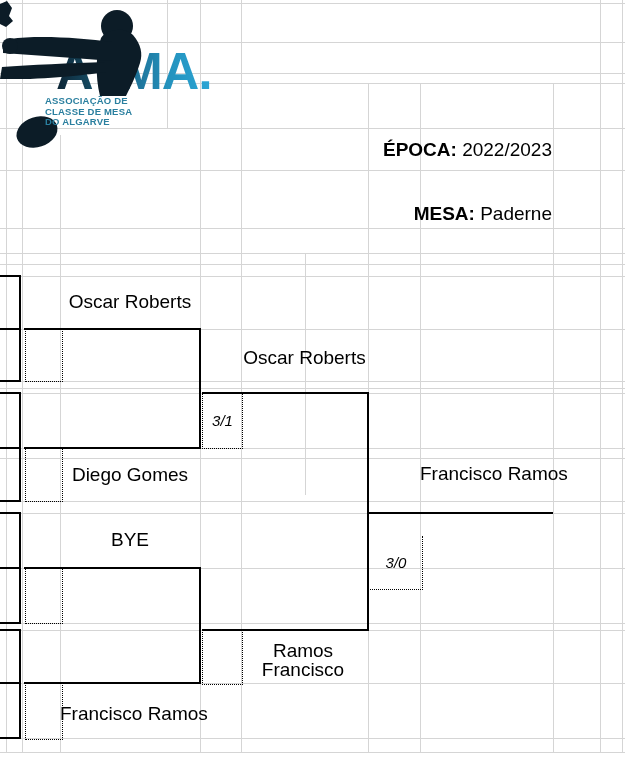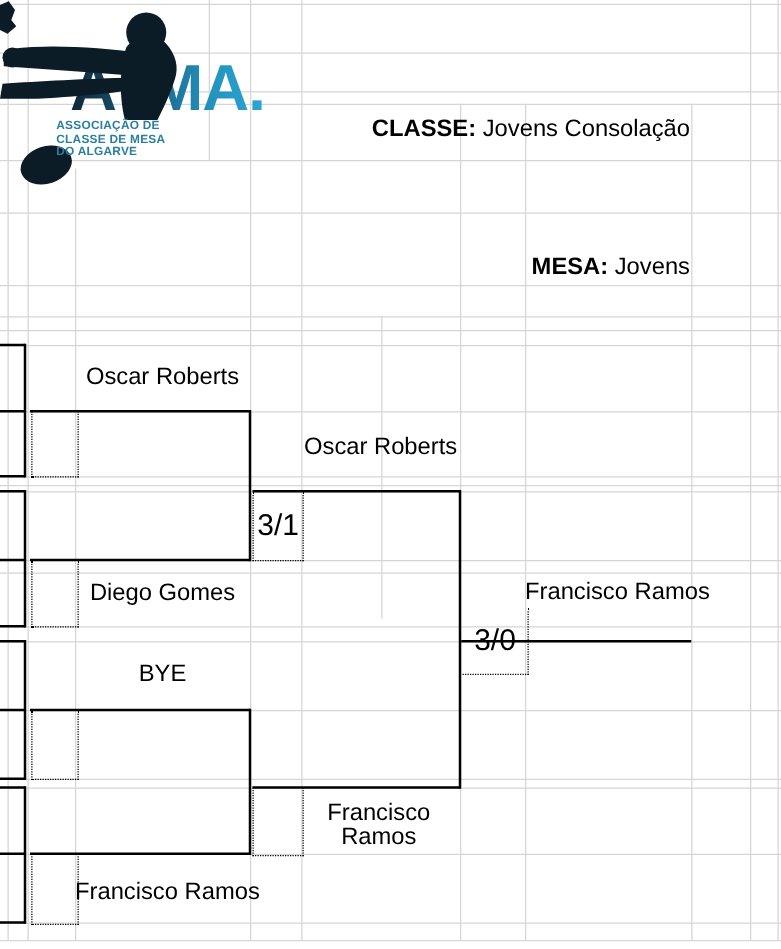--- a/index.html
+++ b/index.html
@@ -4,21 +4,21 @@
 <style>
   html,body{margin:0;padding:0;background:#fff;}
   #sheet{position:relative;width:625px;height:759px;background:#ffffff;overflow:hidden;
          font-family:"Liberation Sans",sans-serif;color:#000;}
   .gl{position:absolute;background:#d5d5d5;}
   .bl{position:absolute;background:#000000;}
   .txt{position:absolute;font-size:19px;line-height:22px;white-space:nowrap;}
   .ctr{text-align:center;}
   .dcell{position:absolute;border-left:1px dotted #000;border-right:1px dotted #000;
          border-bottom:1px dotted #000;display:flex;align-items:center;justify-content:center;
-         font-size:24px;}
+         font-size:15px;font-style:italic;}
   .dcell.noleft{border-left:none;}
   .hdr{position:absolute;right:73px;font-size:19px;line-height:22px;white-space:nowrap;text-align:right;}
   .hdr b{font-weight:bold;}
   #brand{position:absolute;left:56px;top:45px;font-size:52px;font-weight:bold;letter-spacing:-1px;
          line-height:52px;
          background:linear-gradient(90deg,#0d2535 0%,#14455c 20%,#1d6d92 48%,#2492bd 72%,#2ba6d6 100%);
          -webkit-background-clip:text;background-clip:text;color:transparent;}
   #subt{position:absolute;left:45px;top:96px;font-size:9.5px;font-weight:bold;line-height:10.5px;
         letter-spacing:.2px;color:#2a7f9f;white-space:nowrap;}
   #silh{position:absolute;left:0;top:0;}
@@ -81,27 +81,27 @@
       <ellipse cx="37" cy="132" rx="21" ry="15" transform="rotate(-18 37 132)"></ellipse>
     </g>
   </svg>
 
   <div id="subt">
     <div>ASSOCIAÇÃO DE</div>
     <div>CLASSE DE MESA</div>
     <div>DO ALGARVE</div>
   </div>
 
-  <div class="hdr" style="top:93px;">
-    <b>CLASSE:</b>
-    <span>Jovens Consolação</span>
+  <div class="hdr" style="top:139px;">
+    <b>ÉPOCA:</b>
+    <span>2022/2023</span>
   </div>
   <div class="hdr" style="top:203px;">
     <b>MESA:</b>
-    <span>Jovens</span>
+    <span>Paderne</span>
   </div>
 
   <div id="blacklayer">
       <div class="bl" style="left: 0px; top: 275px; width: 20px; height: 2px;"></div>
       <div class="bl" style="left: 0px; top: 328px; width: 20px; height: 2px;"></div>
       <div class="bl" style="left: 0px; top: 380px; width: 20px; height: 2px;"></div>
       <div class="bl" style="left: 0px; top: 392px; width: 20px; height: 2px;"></div>
       <div class="bl" style="left: 0px; top: 447px; width: 20px; height: 2px;"></div>
       <div class="bl" style="left: 0px; top: 500px; width: 20px; height: 2px;"></div>
       <div class="bl" style="left: 0px; top: 512px; width: 20px; height: 2px;"></div>
@@ -126,29 +126,29 @@
       <div class="bl" style="left: 367px; top: 392px; width: 2px; height: 239px;"></div>
     </div>
 
   <div class="dcell" style="left:25px;top:329px;width:36px;height:52px;"></div>
   <div class="dcell" style="left:25px;top:448px;width:36px;height:53px;"></div>
   <div class="dcell" style="left:25px;top:568px;width:36px;height:55px;"></div>
   <div class="dcell" style="left:25px;top:683px;width:36px;height:56px;"></div>
 
   <div class="dcell" style="left:202px;top:393px;width:39px;height:55px;">3/1</div>
   <div class="dcell" style="left:202px;top:630px;width:39px;height:54px;"></div>
-  <div class="dcell noleft" style="left:370px;top:486px;width:52px;height:53px;">3/0</div>
+  <div class="dcell noleft" style="left:370px;top:536px;width:52px;height:53px;">3/0</div>
 
   <div class="txt ctr" style="left:60px;top:291px;width:140px;">Oscar Roberts</div>
   <div class="txt ctr" style="left:60px;top:529px;width:140px;">BYE</div>
   <div class="txt ctr" style="left:60px;top:464px;width:140px;">Diego Gomes</div>
   <div class="txt ctr" style="left:60px;top:703px;width:140px;">Francisco Ramos</div>
 
   <div class="txt ctr" style="left:241px;top:347px;width:127px;">Oscar Roberts</div>
 
   <div class="txt ctr two" style="left:241px;top:641px;width:124px;">
+    <div>Ramos</div>
     <div>Francisco</div>
-    <div>Ramos</div>
   </div>
 
   <div class="txt ctr" style="left:420px;top:463px;width:133px;">Francisco Ramos</div>
 
 </div>
 
 </body></html>

